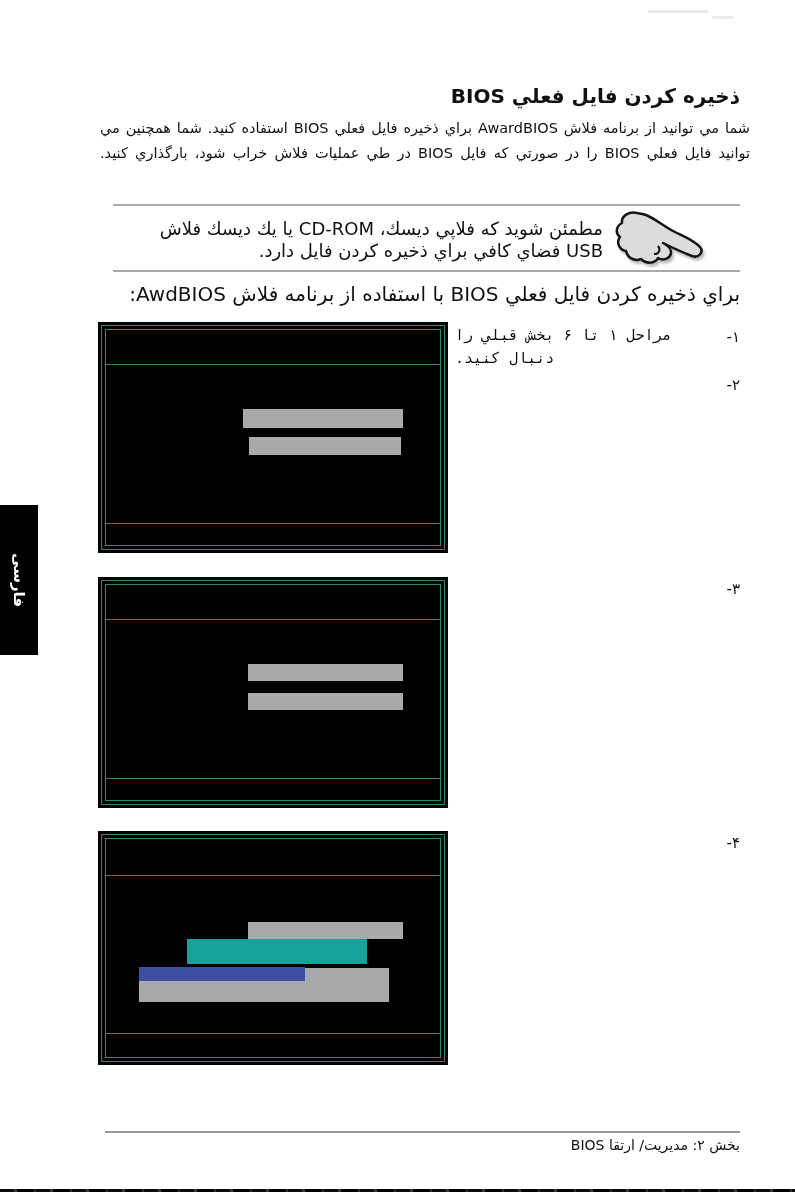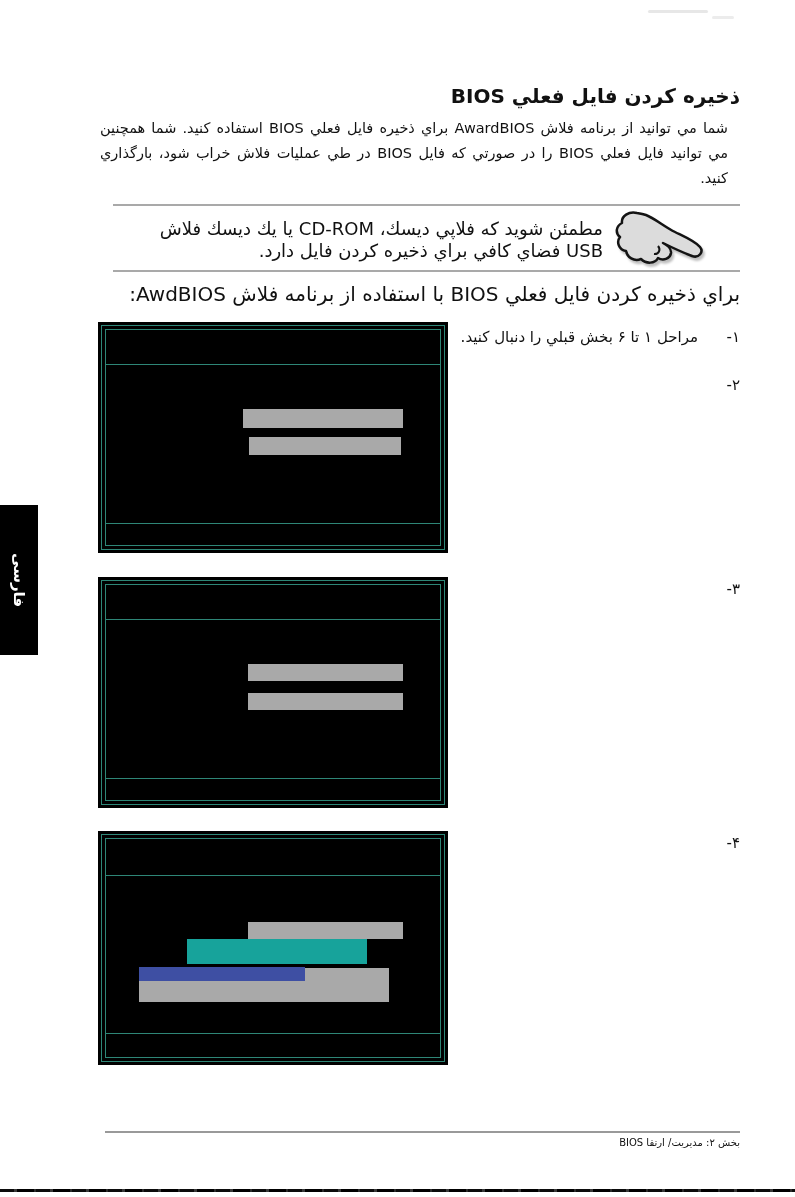--- a/index.html
+++ b/index.html
@@ -6,50 +6,50 @@
   body{
     width:795px;height:1197px;position:relative;background:#ffffff;
     font-family:"DejaVu Sans","Liberation Sans",sans-serif;
     overflow:hidden;color:#111;
   }
   .abs{position:absolute;}
   .rtl{direction:rtl;unicode-bidi:plaintext;text-align:right;}
 
   
   .doc-title{top:84px;right:55px;left:100px;font-size:20px;font-weight:bold;}
-  .intro{top:116px;right:67px;left:100px;font-size:14.5px;line-height:25px;text-align:justify;}
+  .intro{top:116px;right:45px;left:100px;font-size:14.5px;line-height:25px;text-align:justify;}
   .intro::after{content:"";display:inline-block;width:100%;}
   .proc-heading{top:282px;right:55px;left:100px;font-size:20px;}
 
   .note-rule{left:113px;width:627px;height:2px;background:#a9a9a9;}
   .note-text{top:218px;right:192px;left:120px;font-size:18px;line-height:22px;}
   .note-icon{top:206px;left:610px;width:96px;height:64px;}
 
   
   .step{position:absolute;right:55px;width:285px;direction:rtl;display:flex;font-size:15px;line-height:22.5px;}
   .step-num{width:42px;flex:0 0 42px;text-align:right;}
-  .step-text{flex:1;text-align:right;}
+  .step-text{flex:1;text-align:left;font-family:Liberation Mono, monospace;}
 
   
   .bios-screen{position:absolute;left:98px;width:350px;height:231px;background:#000;}
   .bs-outer{position:absolute;inset:3px;border:1px solid var(--screen-border,#2e8677);}
   .bs-inner{position:absolute;inset:7px;border:1px solid var(--screen-border,#2e8677);}
   .bs-hline{position:absolute;left:8px;right:8px;height:1px;background:var(--screen-border,#2e8677);}
   .bar{position:absolute;}
   .bar-gray{background:var(--bar-gray,#a9a9a9);}
   .bar-teal{background:var(--bar-teal,#17a39b);}
   .bar-blue{background:var(--bar-blue,#3e4fa3);}
 
   
   .lang-tab{top:505px;left:0;width:38px;height:150px;background:#000;display:flex;align-items:center;justify-content:center;}
   .lang-tab span{transform:rotate(90deg);white-space:nowrap;color:#fff;font-size:15px;font-weight:bold;letter-spacing:1px;}
 
   
   .footer-rule{top:1131px;left:105px;width:635px;height:2px;background:#999;}
-  .footer-text{top:1137px;right:55px;left:100px;font-size:10px;}
+  .footer-text{top:1137px;right:55px;left:100px;font-size:14px;}
 
   
   .page-bottom-line{
     top:1189px;left:0;width:795px;height:3px;
     background:repeating-linear-gradient(90deg,#0c0c0c 0 14px,#3a3a3a 14px 17px,#000 17px 34px,#2c2c2c 34px 36px);
   }
   .speck{background:#cfcfcf;border-radius:2px;}
 </style>
 </head>
 <body>

